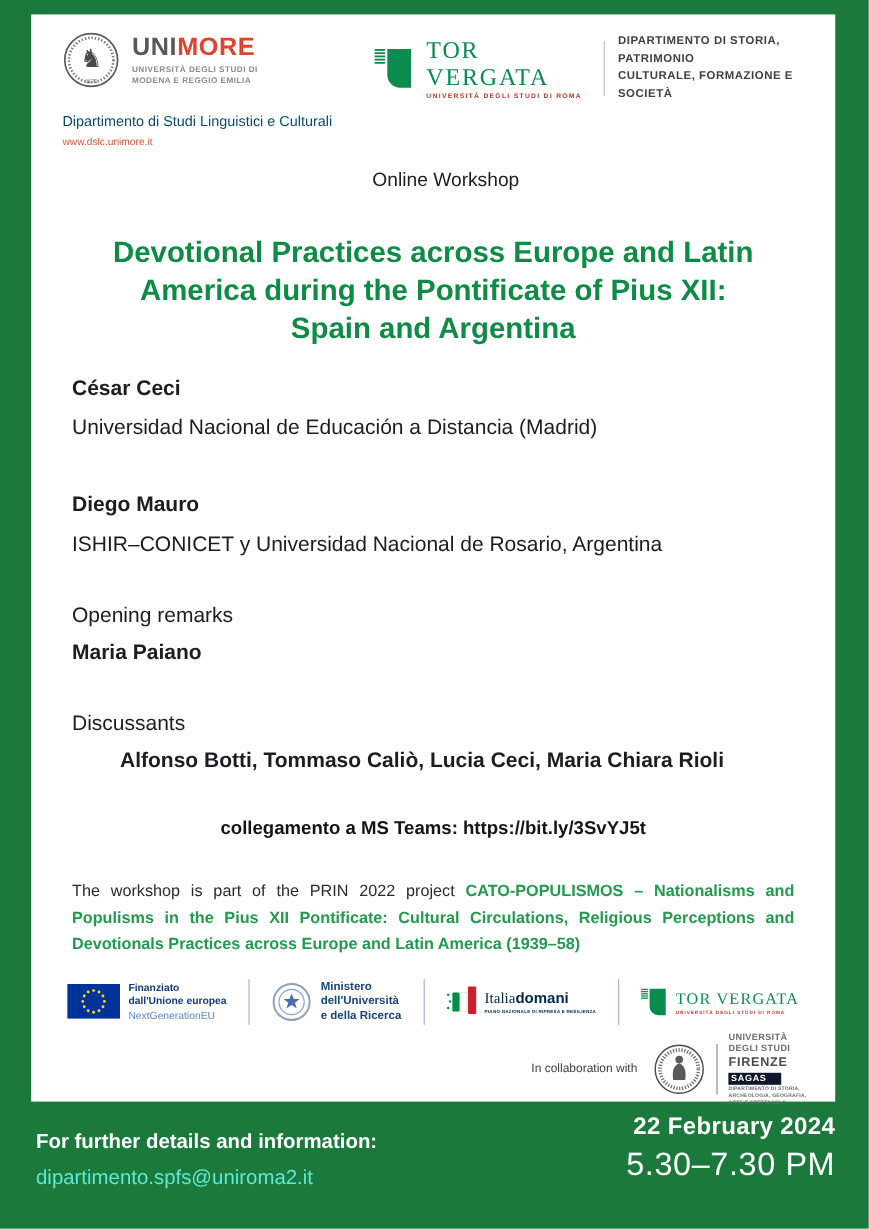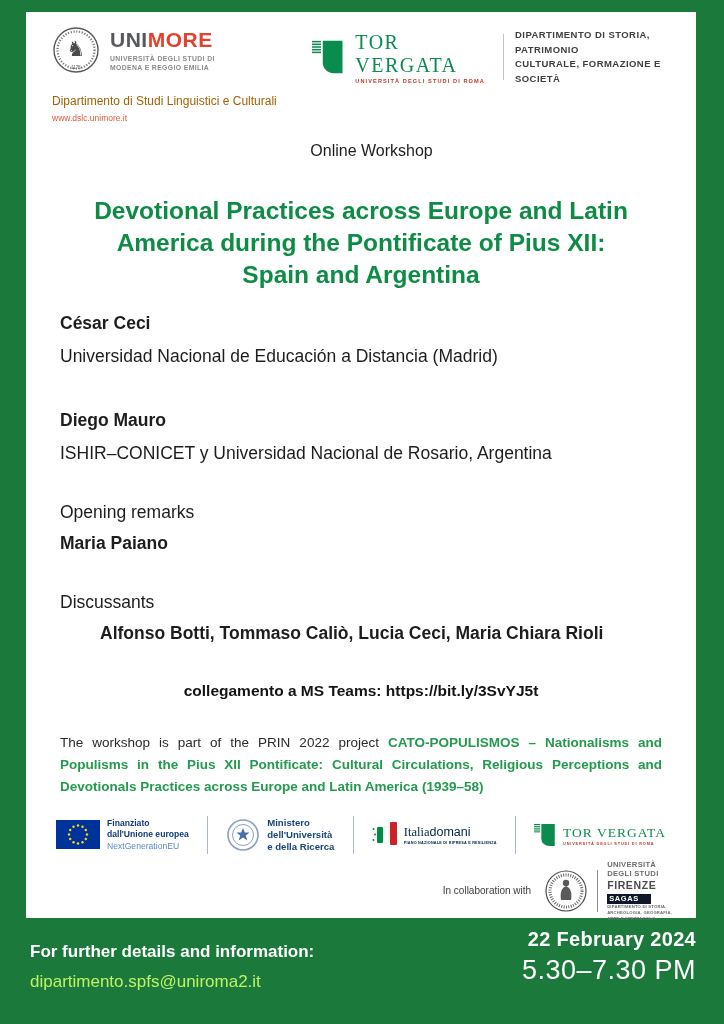--- a/index.html
+++ b/index.html
@@ -11,21 +11,21 @@
   }
   .panel {
     position:absolute; left:26px; top:12px; width:670px; height:906px;
     background:#ffffff;
   }
   
   .unimore-block { position:absolute; left:26px; top:14px; display:flex; align-items:center; gap:10px; }
   .unimore-text .brand { font-size:21px; font-weight:bold; letter-spacing:.5px; }
   .brand .uni { color:#57585b; } .brand .more { color:#e2422f; }
   .unimore-text .tagline { font-size:6.8px; font-weight:bold; color:#8a8a8d; letter-spacing:.4px; line-height:1.35; margin-top:2px; }
-  .uni-dept { position:absolute; left:26px; top:82px; font-size:12px; color:#a16207; }
+  .uni-dept { position:absolute; left:26px; top:82px; font-size:12px; color:#0c4a6e; }
   .uni-site { position:absolute; left:26px; top:101px; font-size:8.5px; color:#e0563c; }
   .tv-header { position:absolute; left:286px; top:16px; display:flex; align-items:center; gap:11px; }
   .tv-word { font-family:"Liberation Serif", serif; font-size:20px; color:#0b8c4f; letter-spacing:1.5px; }
   .tv-tag { font-size:5.6px; color:#c0392b; letter-spacing:1.1px; font-weight:bold; margin-top:1px; }
   .tv-divider { width:1px; height:46px; background:#b9c9bf; }
   .tv-dept { font-size:9.5px; font-weight:bold; color:#3f3f41; letter-spacing:.45px; line-height:1.55; }
   
   .kicker { position:absolute; top:130px; width:100%; text-align:center; font-size:16px; color:#1d1d1f;padding-left:21px; }
   .title { position:absolute; top:183px; width:100%; text-align:center; color:#0e8c45; font-weight:bold; font-size:24.5px; line-height:32px; }
   .blk { position:absolute; left:34px; font-size:17.5px; color:#1d1d1f; }
@@ -35,37 +35,37 @@
   .prin { position:absolute; top:720px; left:34px; width:602px; font-size:13.5px; line-height:1.62; text-align:justify; color:#2b2b2b; }
   .prin .proj { color:#239a4e; font-weight:bold; }
   
   .funding { position:absolute; top:798px; left:30px; width:610px; height:50px; display:flex; align-items:center; justify-content:space-between; }
   .flogo { display:flex; align-items:center; gap:7px; }
   .fdiv { width:1px; height:38px; background:#a9b6d4; }
   .eu-text { font-size:8.6px; font-weight:bold; color:#123a7a; line-height:1.3; }
   .eu-text .ngeu { color:#5b87c7; font-weight:normal; }
   .min-text { font-size:9.6px; font-weight:bold; color:#17457c; line-height:1.28; }
   .ita-text .word { font-size:12.5px; color:#00264d; font-family:"Liberation Serif", serif; }
-  .ita-text .word b { font-family:"Liberation Sans", sans-serif; font-weight:normal; }
+  .ita-text .word b { font-family:"Liberation Sans", sans-serif; font-weight:bold; }
   .ita-text .sub { font-size:3.8px; color:#00264d; font-weight:bold; letter-spacing:.2px; margin-top:1px; }
   .tv-mini-word { font-family:"Liberation Serif", serif; font-size:13.5px; color:#0b8c4f; letter-spacing:1px; }
   .tv-mini-tag { font-size:3.9px; color:#c0392b; letter-spacing:.8px; font-weight:bold; }
   
   .collab { position:absolute; top:848px; right:24px; display:flex; align-items:center; gap:9px; }
   .collab-label { font-size:10px; color:#3c3c3c; margin-right:4px;margin-left:40px; }
   .fi-div { width:1px; height:42px; background:#8c8c8c; }
   .fi-text { font-size:7.6px; font-weight:bold; color:#6e6e6e; letter-spacing:.3px; line-height:1.25; }
   .fi-text .city { font-size:10.5px; color:#4c4c4c; letter-spacing:.6px; }
   .fi-text .sagas { display:inline-block; background:#0f172a; color:#fff; font-size:7.5px; padding:0 12px 1px 2px; margin-top:2px; letter-spacing:.6px; }
   .fi-text .tiny { font-size:4.2px; color:#6a6a6a; line-height:1.35; letter-spacing:.2px; font-weight:bold; }
   
   .footer-left { position:absolute; left:30px; top:942px; color:#ffffff; }
   .footer-left .lab { font-size:17px; font-weight:bold; }
   .footer-left .mail { font-size:17px; margin-top:10px; }
-  .footer-left .mail a { color:#bef264; text-decoration:none;text-align:center; }
+  .footer-left .mail a { color:#5eead4; text-decoration:none;text-align:center; }
   .footer-right { position:absolute; right:28px; top:928px; color:#ffffff; text-align:right; }
   .footer-right .date { font-size:20px; font-weight:bold; letter-spacing:.3px; }
   .footer-right .time { font-size:27px; margin-top:4px; letter-spacing:.5px; }
 </style>
 </head>
 <body>
 
 <div class="poster">
   <div class="panel">
 

